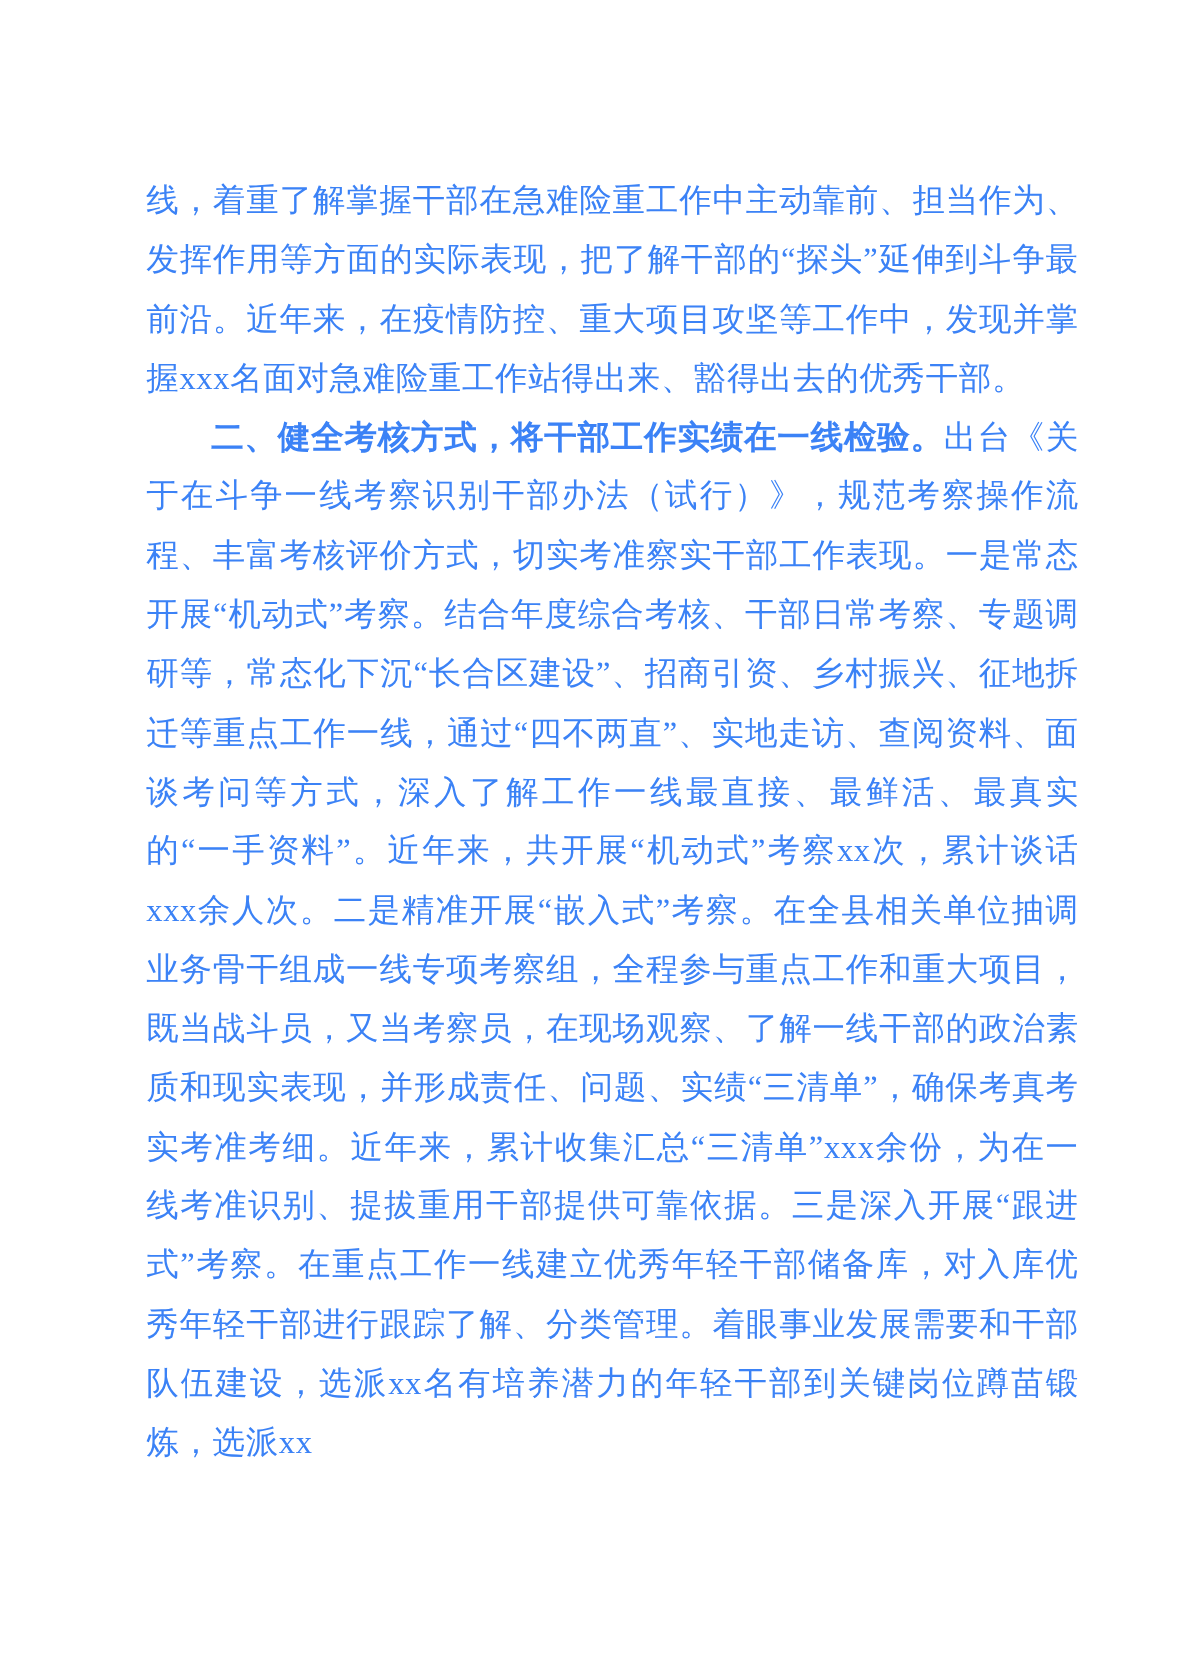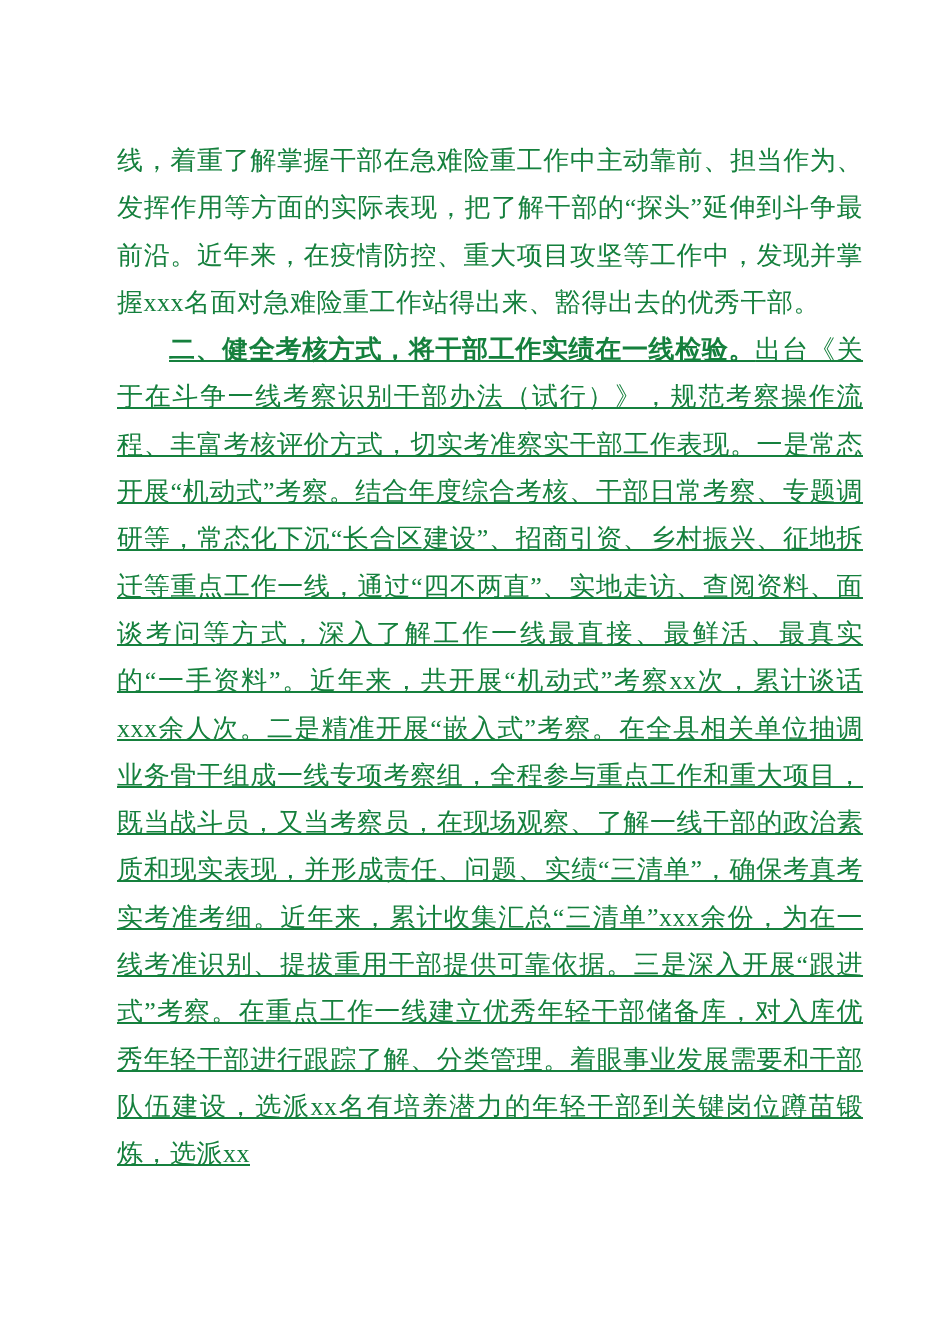--- a/index.html
+++ b/index.html
@@ -19,35 +19,34 @@
     top: 0;
     width: 950px;
     height: 1344px;
     background: #ffffff;
   }
   .doc {
     position: absolute;
     left: 117px;
     top: 137px;
     width: 746px;
-    color: #15803d;
+    color: #3b82f6;
     font-family: "Liberation Serif", "DejaVu Serif", serif;
     font-size: 26px;
     line-height: 47.3px;
     text-align: justify;
     text-justify: inter-ideograph;
     letter-spacing: 0.5px;
   }
   .doc p {
     margin: 0;
     padding: 0;
   }
   .doc p.indent {
     text-indent: 2em;
-    text-decoration: underline;
   }
   .run {
     font-weight: normal;
   }
   .run-bold {
     font-weight: bold;
     font-family: "Liberation Sans", "DejaVu Sans", sans-serif;
     letter-spacing: 0;
   }
 </style>

